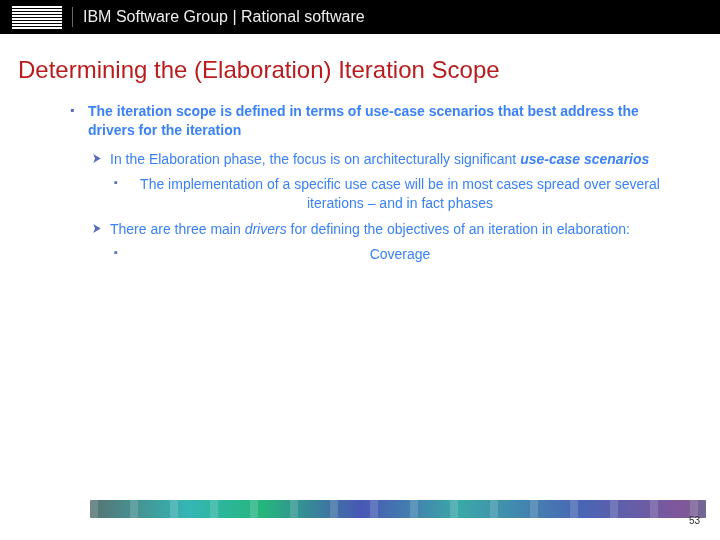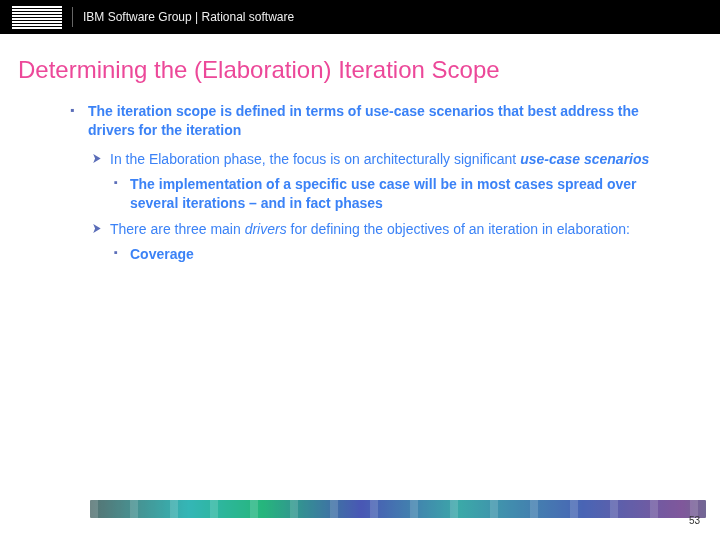--- a/index.html
+++ b/index.html
@@ -2,28 +2,28 @@
 <html><head>
 <meta charset="utf-8">
 <style>
   * { margin: 0; padding: 0; box-sizing: border-box; }
   html, body { width: 720px; height: 540px; font-family: Arial, Helvetica, sans-serif; background: #fff; }
   .slide { position: relative; width: 720px; height: 540px; background: #fff; }
   .header { background: #000; color: #fff; height: 34px; display: flex; align-items: center; padding: 0 12px; font-size: 12px; }
   .logo { display: flex; gap: 2px; align-items: center; margin-right: 10px; padding-right: 10px; border-right: 1px solid #666; height: 20px; }
   .logo-bars { display: flex; flex-direction: column; gap: 1px; }
   .logo-bars span { display: block; width: 50px; height: 2px; background: #fff; }
-  .header-text { font-size: 12px; color: #eee; }
-  .title { color: #ec4899; font-size: 24px; font-weight: 400; padding: 22px 18px 18px 18px; font-family: Arial, sans-serif; }
+  .header-text { font-size: 16px; color: #eee; }
+  .title { color: #b91c1c; font-size: 24px; font-weight: 400; padding: 22px 18px 18px 18px; font-family: Arial, sans-serif; }
   .content { padding: 0 50px 0 70px; font-size: 14px; color: #3b82f6; line-height: 1.35; }
   .lvl1 { position: relative; padding-left: 18px; margin-bottom: 10px; font-weight: bold; }
   .lvl1::before { content: "▪"; position: absolute; left: 0; top: 0; color: #5a6db8; font-size: 12px; }
   .lvl2 { position: relative; padding-left: 18px; margin: 8px 0 6px 22px; font-weight: normal; }
   .lvl2::before { content: "➤"; position: absolute; left: 0; top: 1px; color: #5a6db8; font-size: 11px; transform: scaleY(1.3); }
-  .lvl3 { position: relative; padding-left: 16px; margin: 6px 0 6px 44px; font-weight: bold; }
+  .lvl3 { position: relative; padding-left: 16px; margin: 6px 0 6px 44px; font-weight: normal; text-align: center; }
   .lvl3::before { content: "▪"; position: absolute; left: 0; top: 0; color: #5a6db8; font-size: 11px; }
   .ital-word { font-style: italic; }
   .footer { position: absolute; bottom: 14px; left: 0; right: 0; height: 26px; margin-top: 25px; }
   .footer-band { height: 18px; margin: 0 14px 0 90px; background: linear-gradient(90deg,
       #3a5a5a 0%, #1aa 8%, #0a6 14%, #2a3aa8 22%, #1a9a9a 30%, #2a4aa8 40%,
       #6a3a8a 48%, #2a8a6a 56%, #3a5a9a 64%, #8a9a3a 72%, #2a4a8a 82%, #0a2a6a 100%);
     opacity: 0.85; border-radius: 1px;
     background-size: 200% 100%;
     display: flex; align-items: center; overflow: hidden;
   }

